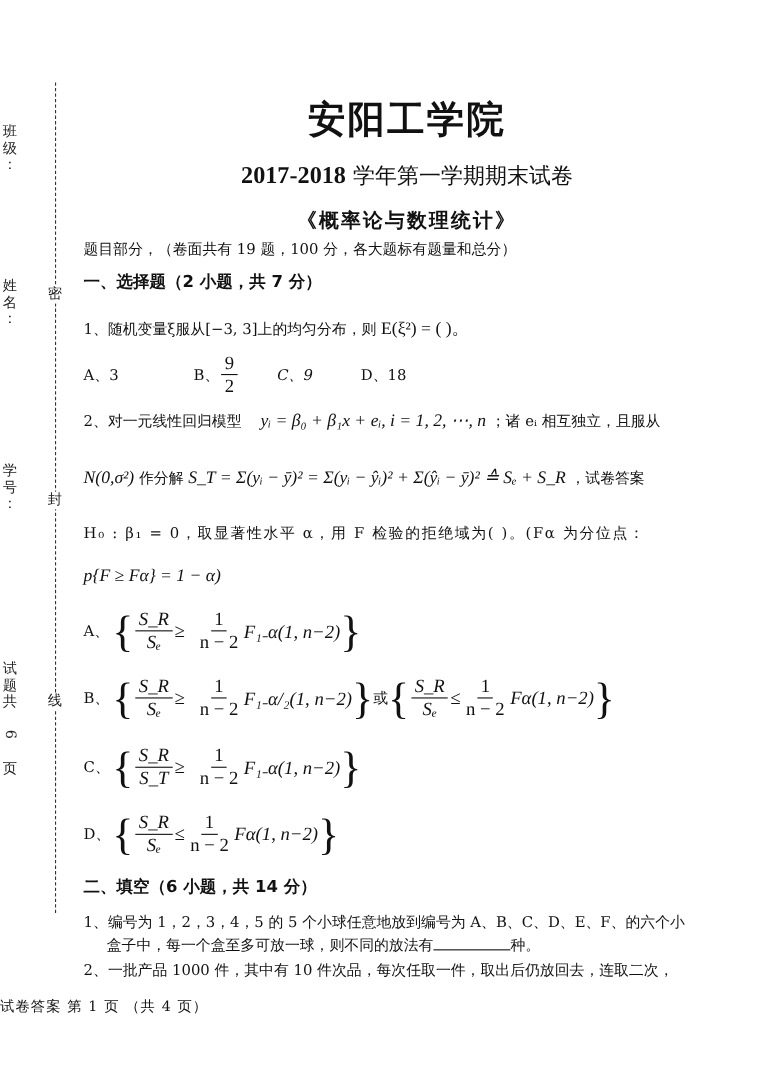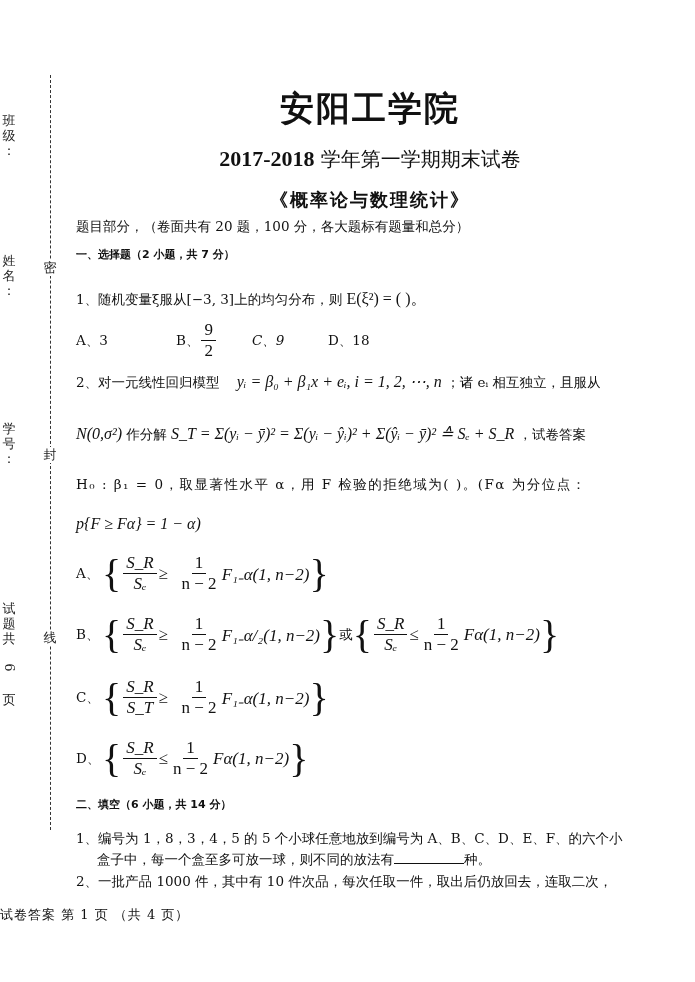--- a/index.html
+++ b/index.html
@@ -26,21 +26,21 @@
   .subtitle {
     position: absolute; top: 146px; left: 0; width: 740px; text-align: center;
     font-size: 20px;
   }
   .subtitle b { font-family: "Liberation Serif", serif; font-size: 22px; }
   .course {
     position: absolute; top: 188px; left: 0; width: 740px; text-align: center;
     font-size: 18px; font-weight: bold; letter-spacing: 2px;
   }
   .line { position: absolute; left: 76px; font-size: 13.5px; white-space: nowrap; }
-  .section { position: absolute; left: 76px; font-family: "DejaVu Sans", sans-serif; font-weight: bold; font-size: 11px; }
+  .section { position: absolute; left: 76px; font-family: "DejaVu Sans", sans-serif; font-weight: bold; font-size: 15px; }
   .math { font-family: "Liberation Serif", serif; font-style: italic; font-size: 16px; }
   .frac { display: inline-flex; flex-direction: column; align-items: center; vertical-align: middle; margin: 0 2px; font-family: "Liberation Serif", serif; font-size: 17px; }
   .frac .num { border-bottom: 1px solid #111; padding: 0 3px; line-height: 20px; }
   .frac .den { line-height: 20px; padding: 0 3px; }
   .brace { font-family: "Liberation Serif", serif; font-size: 40px; vertical-align: middle; line-height: 40px; }
   .opt-row { position: absolute; left: 76px; display: flex; align-items: center; font-size: 13.5px; white-space: nowrap; }
   .opt-row .label { width: 26px; }
   .expr { font-family: "Liberation Serif", serif; font-size: 17px; font-style: italic; display: inline-flex; align-items: center; }
   .footer { position: absolute; top: 906px; left: 0; width: 690px; font-size: 13px; letter-spacing: 1px; }
   .blank { display: inline-block; width: 70px; border-bottom: 1px solid #111; }
@@ -75,21 +75,21 @@
 <div class="seal-char" style="top:260px;">密</div>
 <div class="seal-char" style="top:447px;">封</div>
 <div class="seal-char" style="top:630px;">线</div>
 
 <div class="title">安阳工学院</div>
 <div class="subtitle">
   <b>2017-2018</b>
   <span>学年第一学期期末试卷</span>
 </div>
 <div class="course">《概率论与数理统计》</div>
-<div class="line" style="top:218px;">题目部分，（卷面共有 20 题，100 分，各大题标有题量和总分）</div>
+<div class="line" style="top:218px;">题目部分，（卷面共有 19 题，100 分，各大题标有题量和总分）</div>
 
 <div class="section" style="top:247px;">一、选择题（2 小题，共 7 分）</div>
 
 <div class="line" style="top:289px;">
   <span>1、随机变量ξ服从[−3,  3]上的均匀分布，则</span>
   <span class="math" style="font-style:normal;">E(ξ²) = (       )。</span>
 </div>
 
 <div class="opt-row" style="top:320px;">
   <span style="width:100px;"><span>A、</span><span>3</span></span>
@@ -190,19 +190,19 @@
   <span class="expr">≤</span>
   <span class="frac">
       <span class="num">1</span>
       <span class="den">n − 2</span>
     </span>
   <span class="expr">Fα(1, n−2)</span>
   <span class="brace">}</span>
 </div>
 
 <div class="section" style="top:797px;">二、填空（6 小题，共 14 分）</div>
-<div class="line" style="top:830px;">1、编号为 1，8，3，4，5 的 5 个小球任意地放到编号为 A、B、C、D、E、F、的六个小</div>
+<div class="line" style="top:830px;">1、编号为 1，2，3，4，5 的 5 个小球任意地放到编号为 A、B、C、D、E、F、的六个小</div>
 <div class="line" style="top:851px;margin-left:21px;">
   <span>盒子中，每一个盒至多可放一球，则不同的放法有</span><span class="blank"></span><span>种。</span>
 </div>
 <div class="line" style="top:873px;">2、一批产品 1000 件，其中有 10 件次品，每次任取一件，取出后仍放回去，连取二次，</div>
 
 <div class="footer">试卷答案 第 1 页  （共 4 页）</div>
 
 </body></html>

